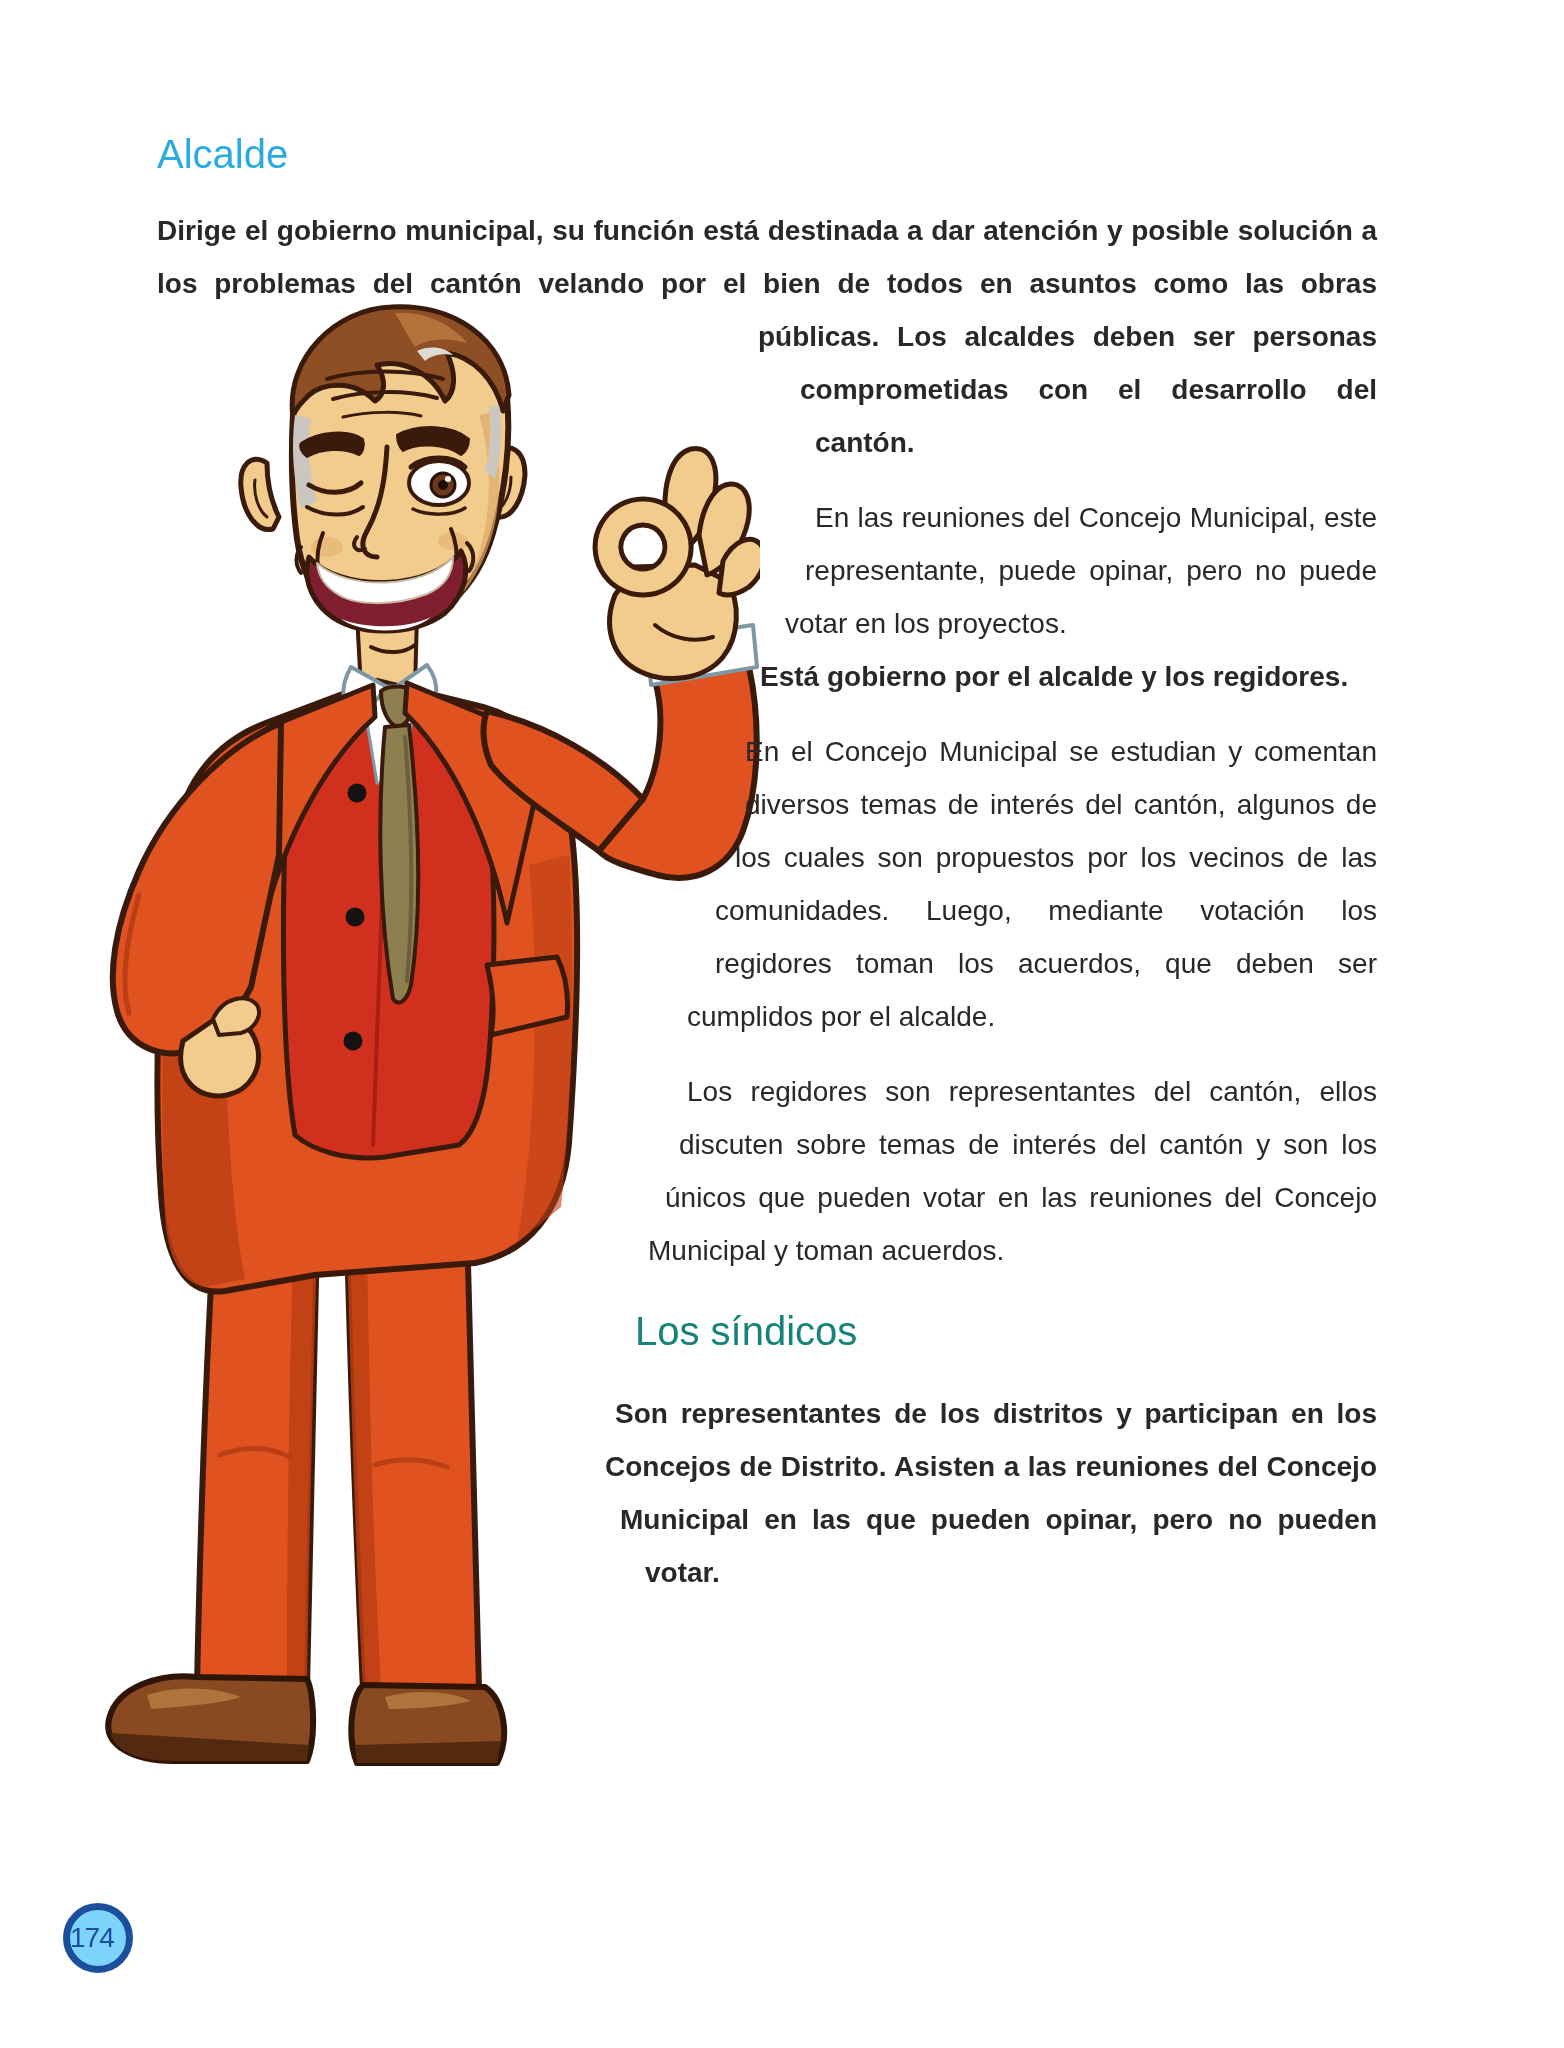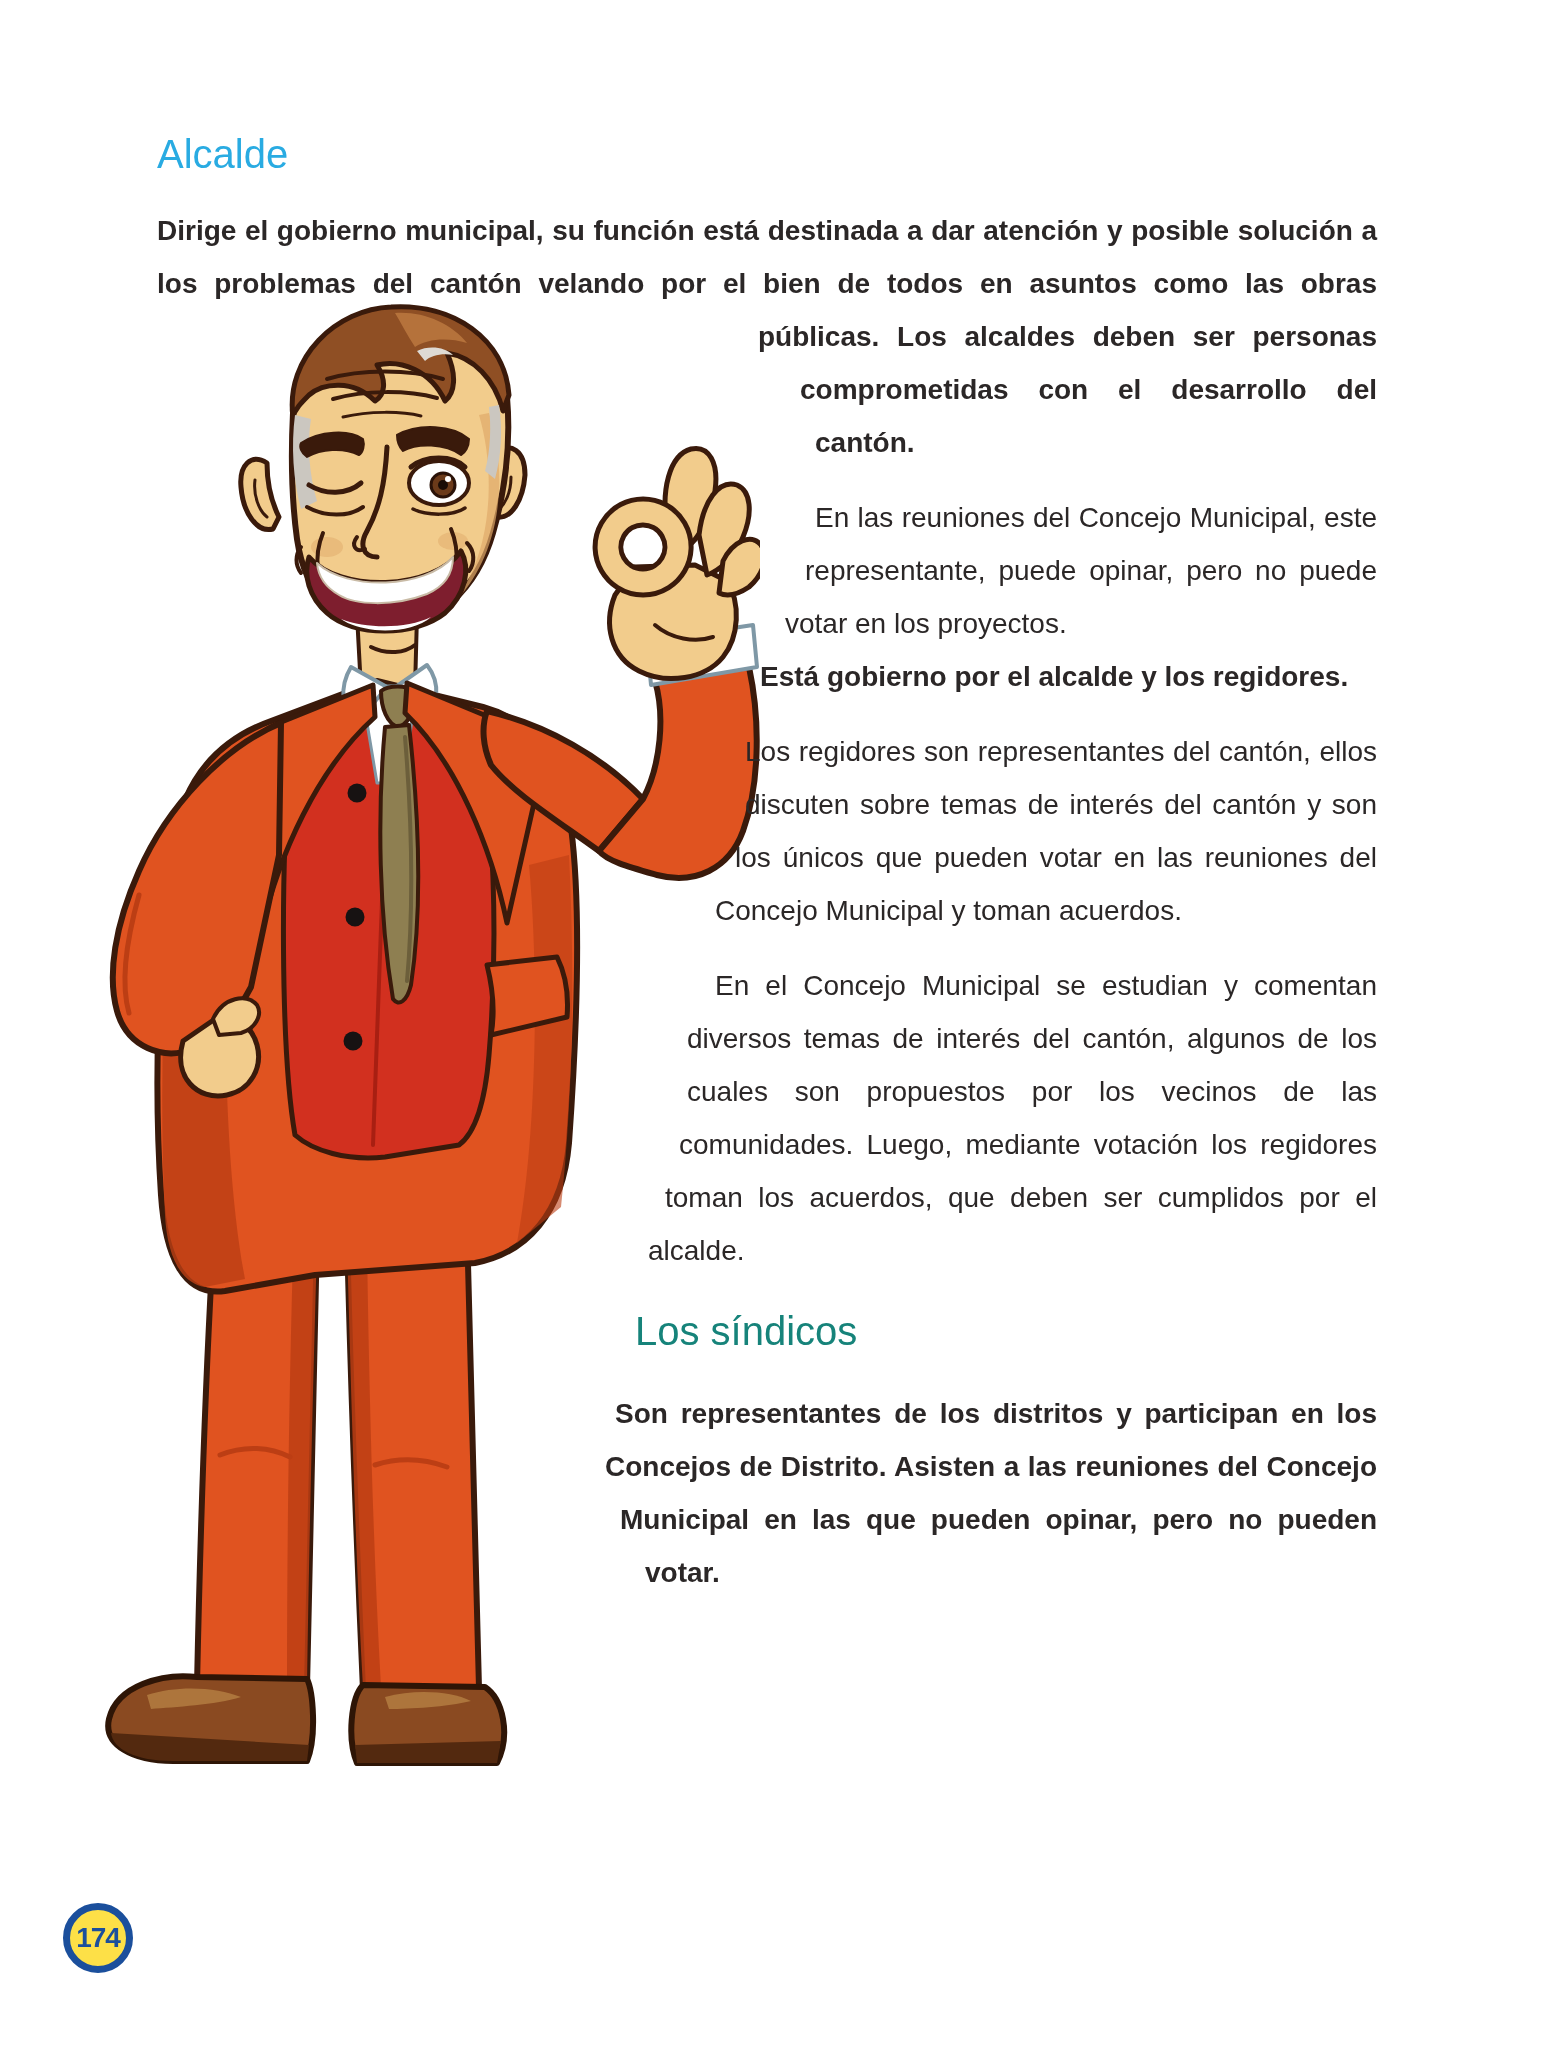--- a/index.html
+++ b/index.html
@@ -62,24 +62,24 @@
     left:63px;top:1903px;
     display:flex;
     align-items:center;
     gap:23px;
   }
   .page-badge{
     box-sizing:border-box;
     width:70px;height:70px;
     border:7px solid var(--footer-blue,#1B4F9C);
     border-radius:50%;
-    display:flex;align-items:center;justify-content:center;
+    display:flex;align-items:center;
     color:var(--footer-blue,#1B4F9C);
-    font-size:28px;font-weight:bold;letter-spacing:-1px;
-    background:#fde047;
+    font-size:28px;font-weight:normal;letter-spacing:-1px;
+    background:#7dd3fc;
   }
   .unit-label{
     color:var(--footer-blue,#1B4F9C);
     font-size:30px;
     font-weight:bold;
   }
 </style>
 </head>
 <body>
 
@@ -212,22 +212,22 @@
       </g>
     </g>
   </svg>
 
   <div class="content">
     <h1 class="heading blue">Alcalde</h1>
     <div class="wrap-spacer"></div>
     <p class="first">Dirige el gobierno municipal, su función está destinada a dar atención y posible solución a los problemas del cantón velando por el bien de todos en asuntos como las obras públicas. Los alcaldes deben ser personas comprometidas con el desarrollo del cantón.</p>
     <p>En las reuniones del Concejo Municipal, este representante, puede opinar, pero no puede votar en los proyectos.</p>
     <p class="first">Está gobierno por el alcalde y los regidores.</p>
+    <p>En el Concejo Municipal se estudian y comentan diversos temas de interés del cantón, algunos de los cuales son propuestos por los vecinos de las comunidades. Luego, mediante votación los regidores toman los acuerdos, que deben ser cumplidos por el alcalde.</p>
     <p>Los regidores son representantes del cantón, ellos discuten sobre temas de interés del cantón y son los únicos que pueden votar en las reuniones del Concejo Municipal y toman acuerdos.</p>
-    <p>En el Concejo Municipal se estudian y comentan diversos temas de interés del cantón, algunos de los cuales son propuestos por los vecinos de las comunidades. Luego, mediante votación los regidores toman los acuerdos, que deben ser cumplidos por el alcalde.</p>
     <h2 class="heading teal sindicos">Los síndicos</h2>
     <p class="first">Son representantes de los distritos y participan en los Concejos de Distrito. Asisten a las reuniones del Concejo Municipal en las que pueden opinar, pero no pueden votar.</p>
   </div>
 
   <div class="footer">
     <div class="page-badge">
       <span>174</span>
     </div>
   </div>
 

